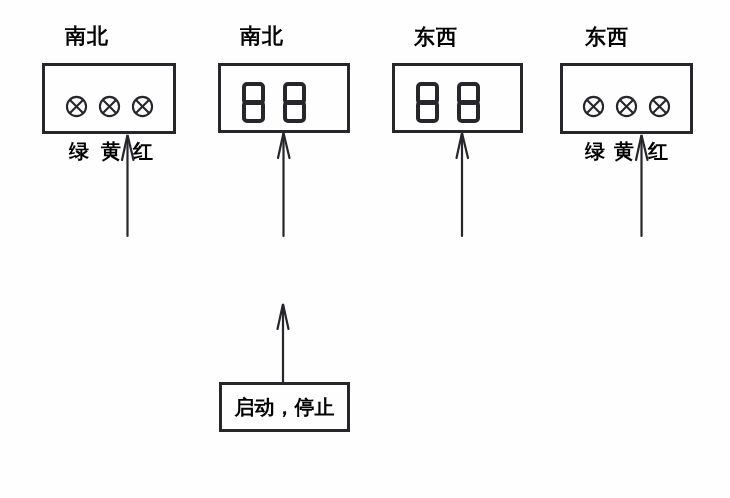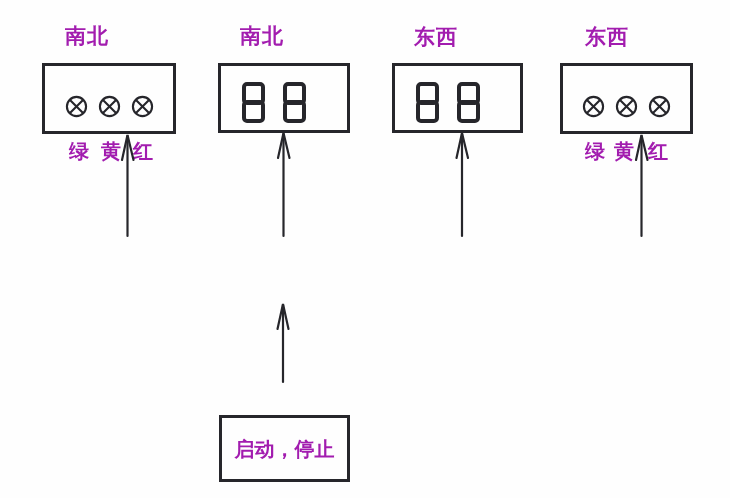--- a/index.html
+++ b/index.html
@@ -2,21 +2,21 @@
 <html><head>
 <meta charset="utf-8">
 <style>
   html, body { margin: 0; padding: 0; background: #e9e9e9; }
   .canvas {
     position: relative;
     width: 730px;
     height: 498px;
     background: #fefefe;
     font-family: "Liberation Sans", sans-serif;
-    color: #a21caf;
+    color: #000000;
     overflow: hidden;
     margin: 0 auto;
   }
   .wires {
     position: absolute;
     left: 0; top: 0;
     width: 730px; height: 498px;
     pointer-events: none;
     z-index: 5;
   }
@@ -190,17 +190,17 @@
         <circle cx="12" cy="12" r="10" stroke="#26262b" stroke-width="2.2" fill="none"></circle>
         <path d="M5.2,5.2 L18.8,18.8 M18.8,5.2 L5.2,18.8" stroke="#26262b" stroke-width="2.2"></path>
       </svg>
     </div>
   </div>
   <div class="lamp-label" style="left:582px; top:138px;">绿</div>
   <div class="lamp-label" style="left:611px; top:138px;">黄</div>
   <div class="lamp-label" style="left:645px; top:138px;">红</div>
 
 
-  <div class="box" style="left:219px; top:382px; width:131px; height:67px;margin-top:33px;">
+  <div class="box" style="left:219px; top:382px; width:131px; height:50px;">
     <span class="input-label">启动，停止</span>
   </div>
 
 </div>
 
 </body></html>

